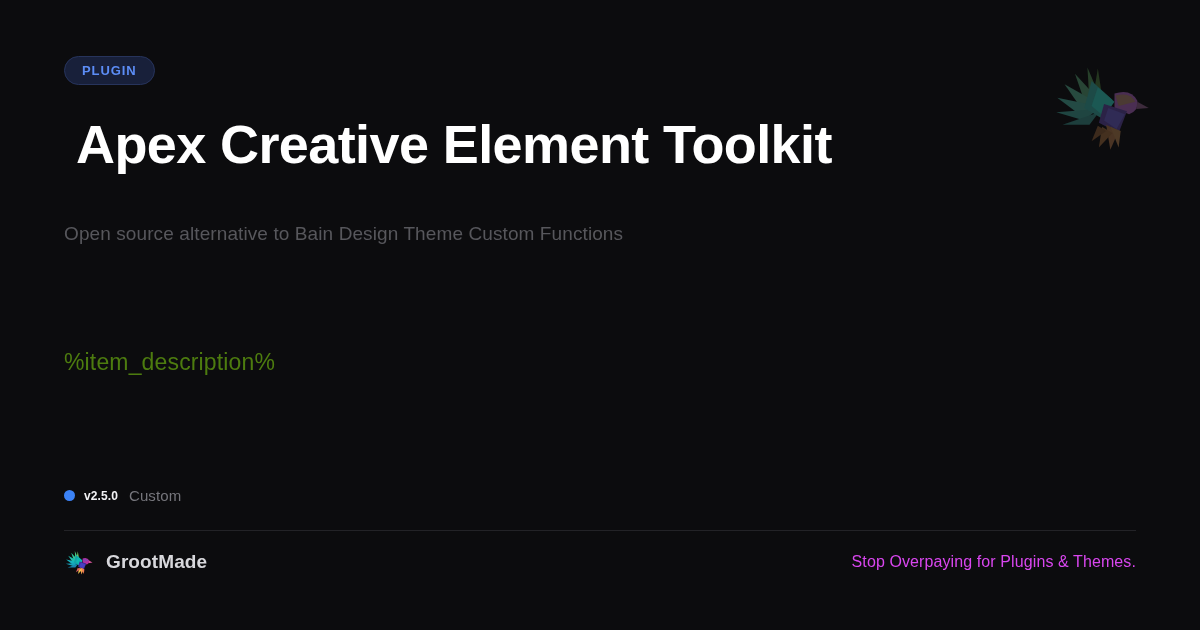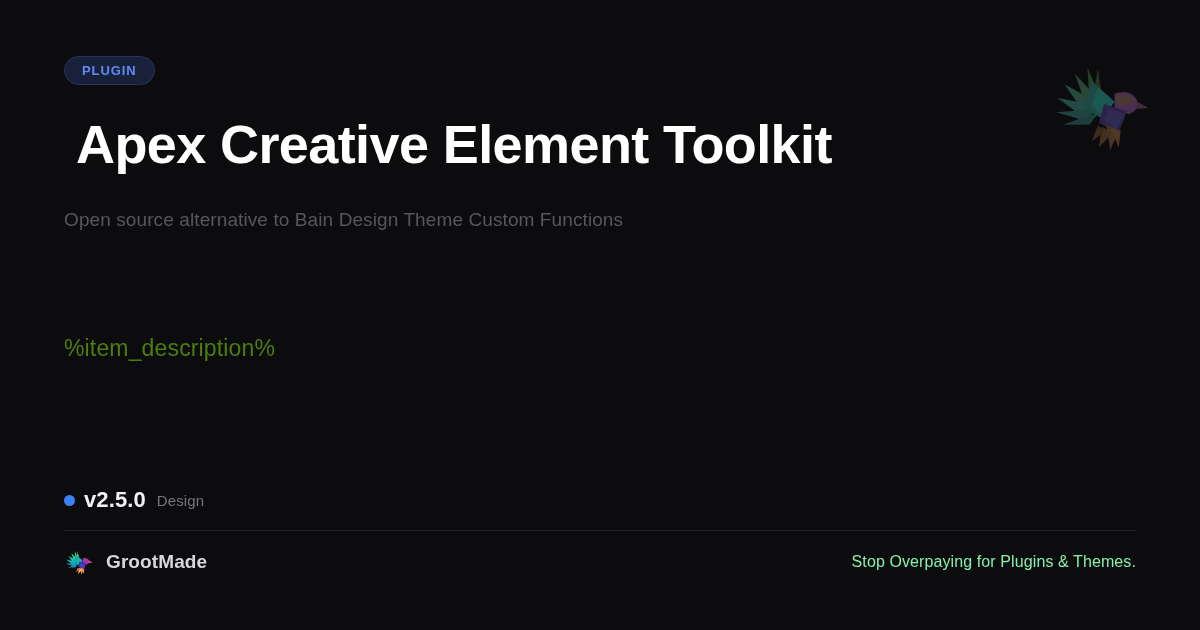--- a/index.html
+++ b/index.html
@@ -60,21 +60,21 @@
     color: #ffffff;
     font-size: 54px;
     font-weight: bold;
     letter-spacing: -0.6px;
     line-height: 1.06;
     white-space: nowrap;
   }
 
   
   .subtitle {
-    margin: 35px 0 0 0;
+    margin: 49px 0 0 0;
     color: #57575c;
     font-size: 19px;
     font-weight: normal;
     letter-spacing: 0.1px;
     line-height: 1.3;
   }
 
   
   .description {
     margin: 101px 0 0 0;
@@ -96,21 +96,21 @@
   }
   .version-dot {
     width: 11px;
     height: 11px;
     border-radius: 50%;
     background: #3b82f6;
     flex: none;
   }
   .version-number {
     color: #f2f2f4;
-    font-size: 22px;
+    font-size: 12px;
     font-weight: bold;
     letter-spacing: 0.1px;
   }
   .version-tag {
     color: #76767c;
     font-size: 15px;
     font-weight: normal;
     letter-spacing: 0.1px;
     margin-left: 2px;
   }
@@ -147,21 +147,21 @@
     flex: none;
   }
   .brand-mark svg { display: block; width: 100%; height: 100%; }
   .brand-name {
     color: #d8d8dc;
     font-size: 19px;
     font-weight: bold;
     letter-spacing: 0.1px;
   }
   .footer-tagline {
-    color: #86efac;
+    color: #d946ef;
     font-size: 16px;
     font-weight: normal;
     letter-spacing: 0.1px;
   }
 </style>
 </head>
 <body>
 
 <div class="card">
 
@@ -206,21 +206,21 @@
   
   <p class="subtitle">Open source alternative to Bain Design Theme Custom Functions</p>
 
   
   <p class="description">%item_description%</p>
 
   
   <div class="version-row">
     <span class="version-dot"></span>
     <span class="version-number">v2.5.0</span>
-    <span class="version-tag">Design</span>
+    <span class="version-tag">Custom</span>
   </div>
 
   
   <div class="divider"></div>
 
   
   <div class="footer">
     <div class="footer-brand">
       <span class="brand-mark">
         <svg viewBox="0 0 100 100" xmlns="http://www.w3.org/2000/svg" aria-hidden="true">

